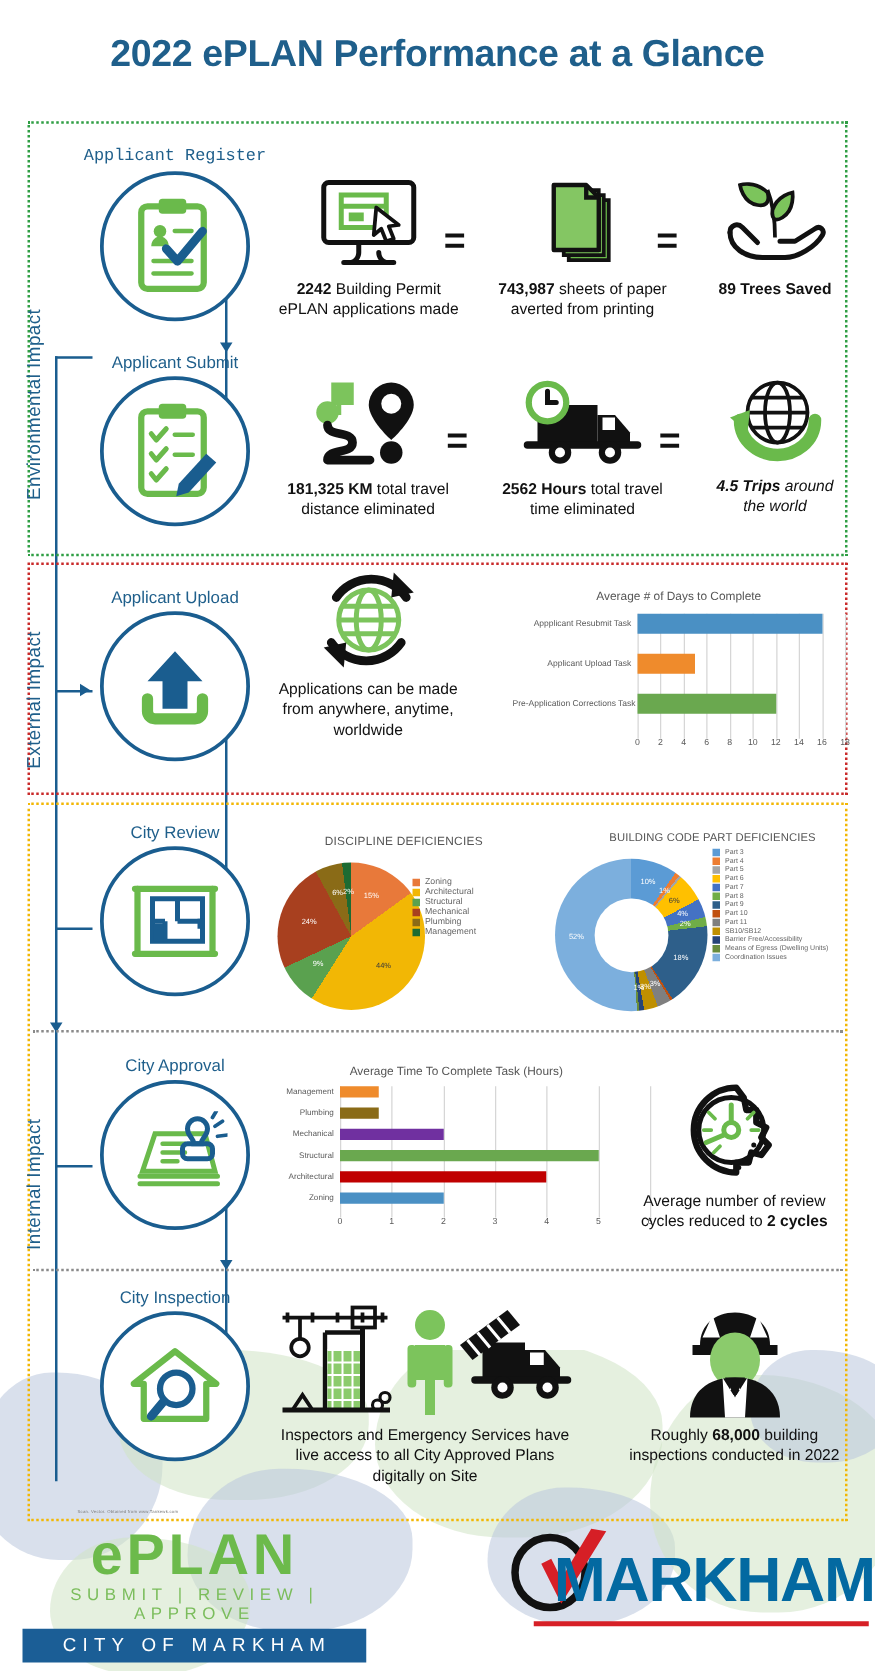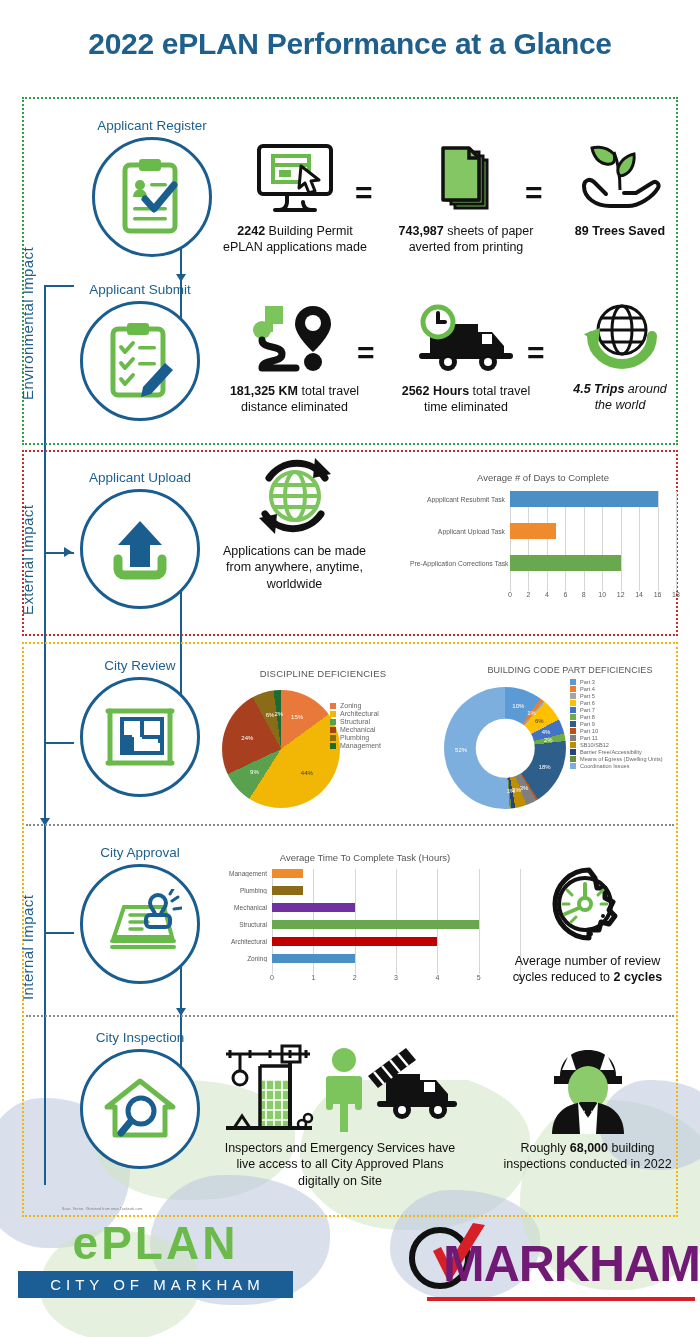--- a/index.html
+++ b/index.html
@@ -89,21 +89,21 @@
 
   
   .eplan-logo{ position:absolute; left:18px; top:1222px; width:275px; z-index:6; text-align:center;}
   .eplan-word{ font-size:46px; font-weight:700; letter-spacing:3px; color:#6cba4b; line-height:.95; }
   .eplan-sub{ font-size:13.5px; letter-spacing:4.5px; color:#7bbd5c; margin-top:2px;}
   .eplan-bar{
     background:#1b5e96; color:#fff; font-size:15px; letter-spacing:5px;
     padding:5px 0 5px 4px; margin-top:5px;
   }
   .markham{ position:absolute; left:415px; top:1233px; z-index:6;}
-  .mk-word{ font-size:50px; font-weight:bold; letter-spacing:-1px; color:#701a75; line-height:1; position:relative;}
+  .mk-word{ font-size:50px; font-weight:bold; letter-spacing:-1px; color:#0369a1; line-height:1; position:relative;}
   .mk-underline{ height:4px; background:#d61f26; margin-top:2px; width:268px; margin-left:12px;}
   .mk-circle{
     position:absolute; left:-6px; top:-6px; width:62px;height:62px;border-radius:50%;
     border:6px solid #111;
   }
   .credit{ position:absolute; left:62px; top:1207px; font-size:3.4px; color:#7a7a7a; z-index:6; letter-spacing:.2px;}
 </style>
 </head>
 <body>
 
@@ -143,21 +143,21 @@
 <div class="flow hline" style="left:152px;top:742px;width:30px;"></div>
 <div class="arrow right" style="left:166px;top:737px;"></div>
 <div class="flow hline" style="left:44px;top:742px;width:30px;"></div>
 <div class="flow hline" style="left:44px;top:932px;width:30px;"></div>
 <div class="arrow down" style="left:40px;top:818px;"></div>
 <div class="flow vline" style="left:180px;top:932px;height:185px;"></div>
 <div class="flow hline" style="left:152px;top:932px;width:30px;"></div>
 <div class="flow hline" style="left:152px;top:1117px;width:30px;"></div>
 <div class="arrow down" style="left:176px;top:1008px;"></div>
 
-<div class="step" style="left:72px;top:118px;width:160px;">
+<div class="step" style="left:60px;top:118px;width:160px;font-family:Liberation Mono, monospace;">
   <div class="cap">Applicant Register</div>
   <div class="circle">
     <svg width="70" height="80" viewBox="0 0 70 80">
       <rect x="8" y="8" width="50" height="66" rx="5" fill="none" stroke="#6aba4b" stroke-width="5"></rect>
       <rect x="22" y="2" width="22" height="12" rx="3" fill="#6aba4b"></rect>
       <circle cx="23" cy="28" r="5" fill="#6aba4b"></circle>
       <path d="M16 40c0-5 4-8 7-8s7 3 7 8z" fill="#6aba4b"></path>
       <rect x="33" y="26" width="17" height="3.5" rx="1.7" fill="#6aba4b"></rect>
       <rect x="16" y="50" width="34" height="3.5" rx="1.7" fill="#6aba4b"></rect>
       <rect x="16" y="60" width="34" height="3.5" rx="1.7" fill="#6aba4b"></rect>
@@ -646,20 +646,21 @@
   </div>
   <div class="txt">
     <span>Roughly </span><b>68,000</b><span> building</span><br>
     <span>inspections conducted in 2022</span>
   </div>
 </div>
 
 <div class="credit">Scan. Vector. Obtained from www.Tankewk.com</div>
 <div class="eplan-logo">
   <div class="eplan-word">ePLAN</div>
+  <div class="eplan-sub">SUBMIT | REVIEW | APPROVE</div>
   <div class="eplan-bar">CITY OF MARKHAM</div>
 </div>
 <div class="markham">
   <div style="position:relative;height:62px;">
     <div class="mk-circle"></div>
     <svg width="70" height="74" style="position:absolute;left:12px;top:-12px;">
       <path d="M6 30 L22 62 L58 4 L46 2 L22 42 L14 26 Z" fill="#d61f26"></path>
     </svg>
     <div class="mk-word" style="position:absolute;left:28px;top:6px;">MARKHAM</div>
   </div>

